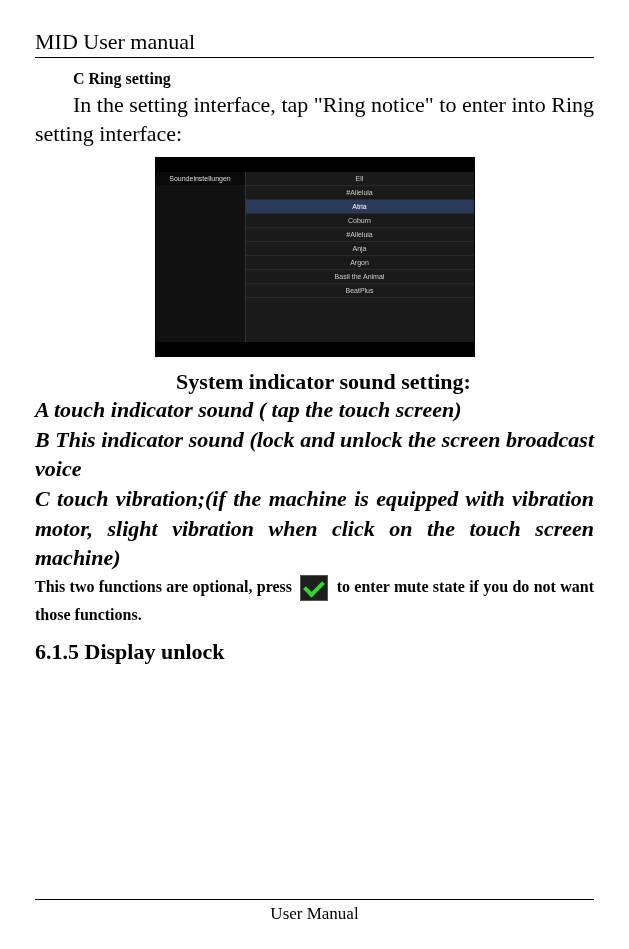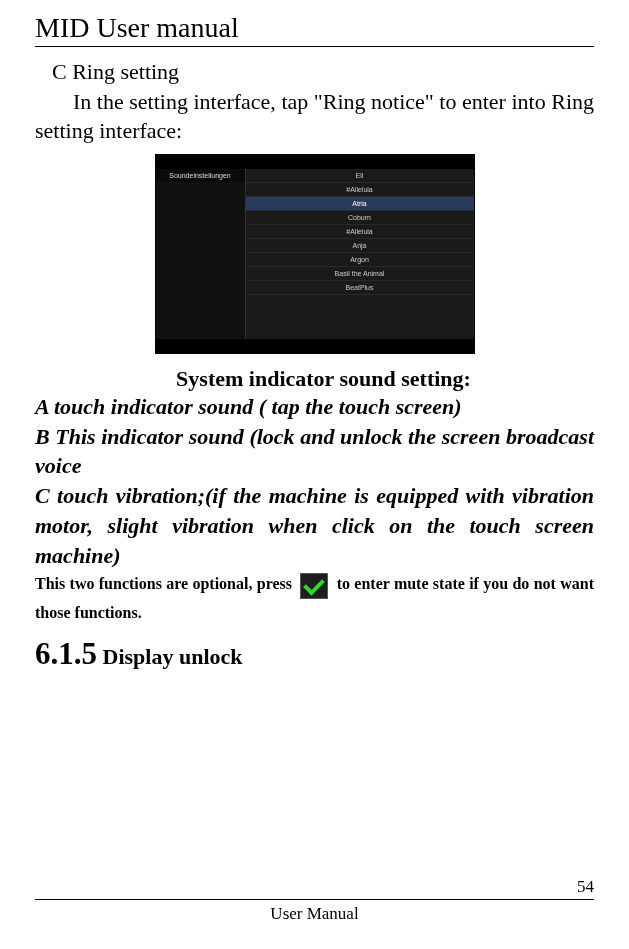--- a/index.html
+++ b/index.html
@@ -10,33 +10,34 @@
     body {
       width: 629px;
       height: 949px;
       background: white;
       font-family: "Times New Roman", Times, serif;
       padding: 12px 35px 20px 35px;
       position: relative;
       color: black;
     }
     .header-title {
-      font-size: 28px;
+      font-size: 22px;
       font-weight: normal;
       margin-bottom: 2px;
+      margin-top: 17px;
     }
     .header-line {
       border: none;
       border-top: 1.5px solid black;
       margin-bottom: 10px;
     }
     .section-heading {
-      font-size: 22px;
-      font-weight: normal;
-      margin-left: 17px;
+      font-size: 16px;
+      font-weight: bold;
+      margin-left: 38px;
       line-height: 1.35;
     }
     .intro-paragraph {
       font-size: 22px;
       font-weight: normal;
       text-align: justify;
       line-height: 1.35;
       margin-bottom: 8px;
       text-indent: 38px;
     }
@@ -143,21 +144,21 @@
       border: solid #2fd82f;
       border-width: 0 4px 4px 0;
       transform: rotate(45deg);
     }
     .display-heading {
       font-size: 22px;
       font-weight: bold;
       margin-top: 10px;
     }
     .display-heading .number-part {
-      font-size: 31px;
+      font-size: 22px;
     }
     .footer-area {
       position: absolute;
       bottom: 25px;
       left: 35px;
       right: 35px;
     }
     .footer-line {
       border: none;
       border-top: 1px solid black;
@@ -213,16 +214,15 @@
   <span class="checkbox-icon"></span>
   <span>to enter mute state if you do not want those functions.</span>
 </div>
 
 <div class="display-heading">
   <span class="number-part">6.1.5</span>
   <span>Display unlock</span>
 </div>
 
 <div class="footer-area">
-  <div class="page-number">54</div>
   <hr class="footer-line">
   <div class="footer-label">User Manual</div>
 </div>
 
 </body></html>

